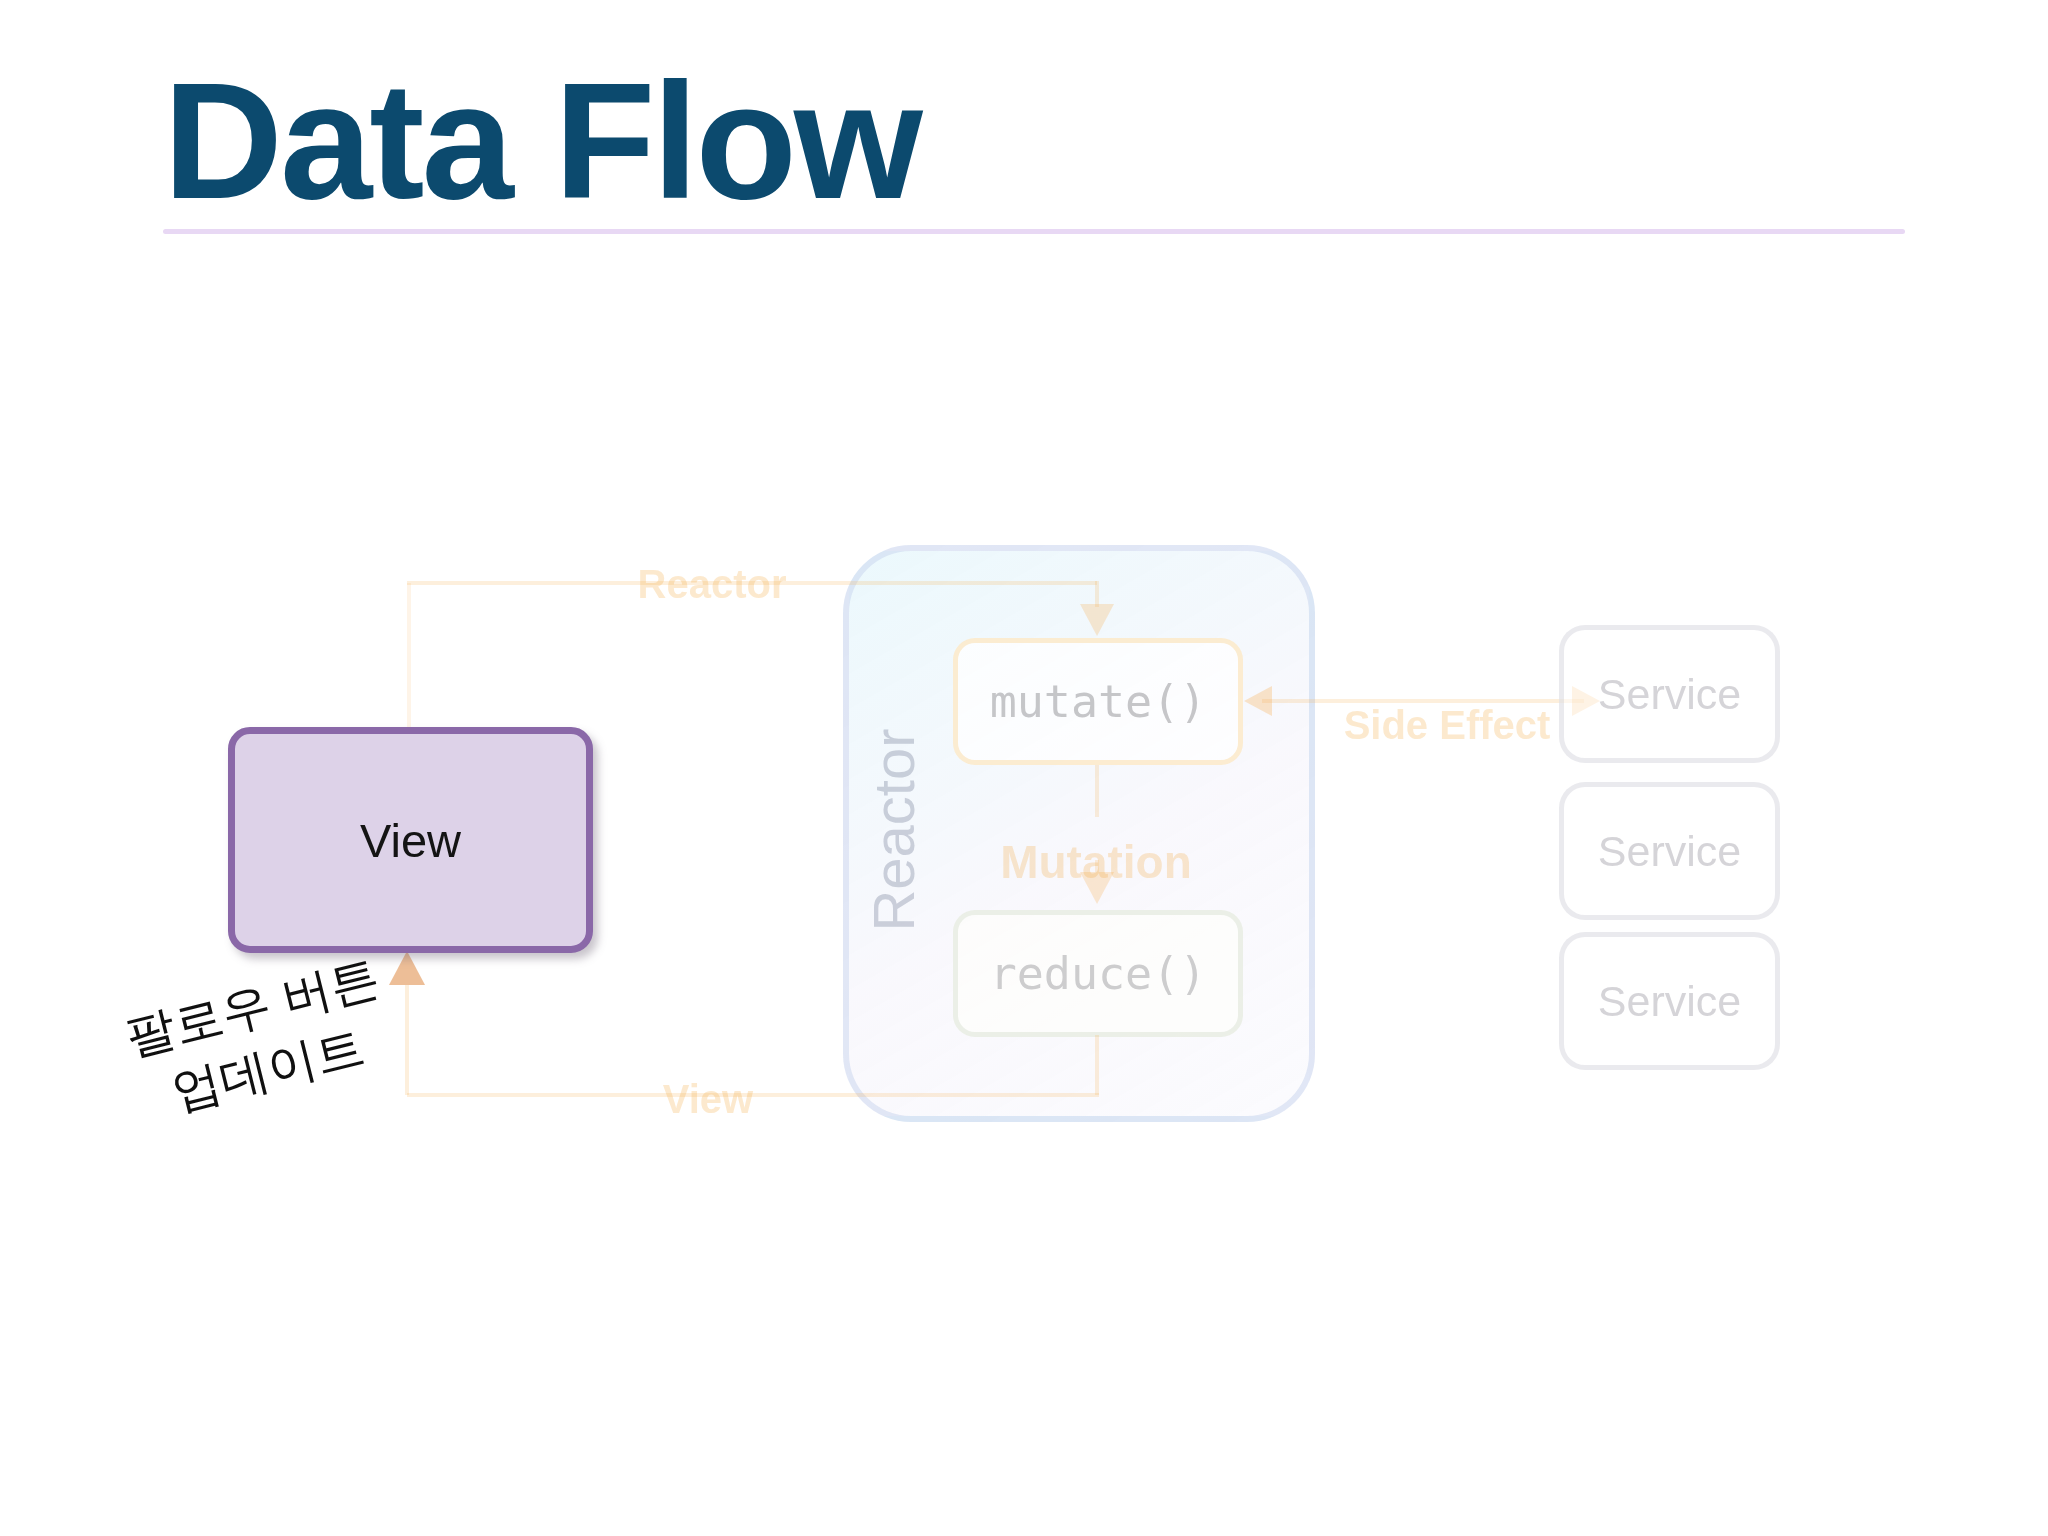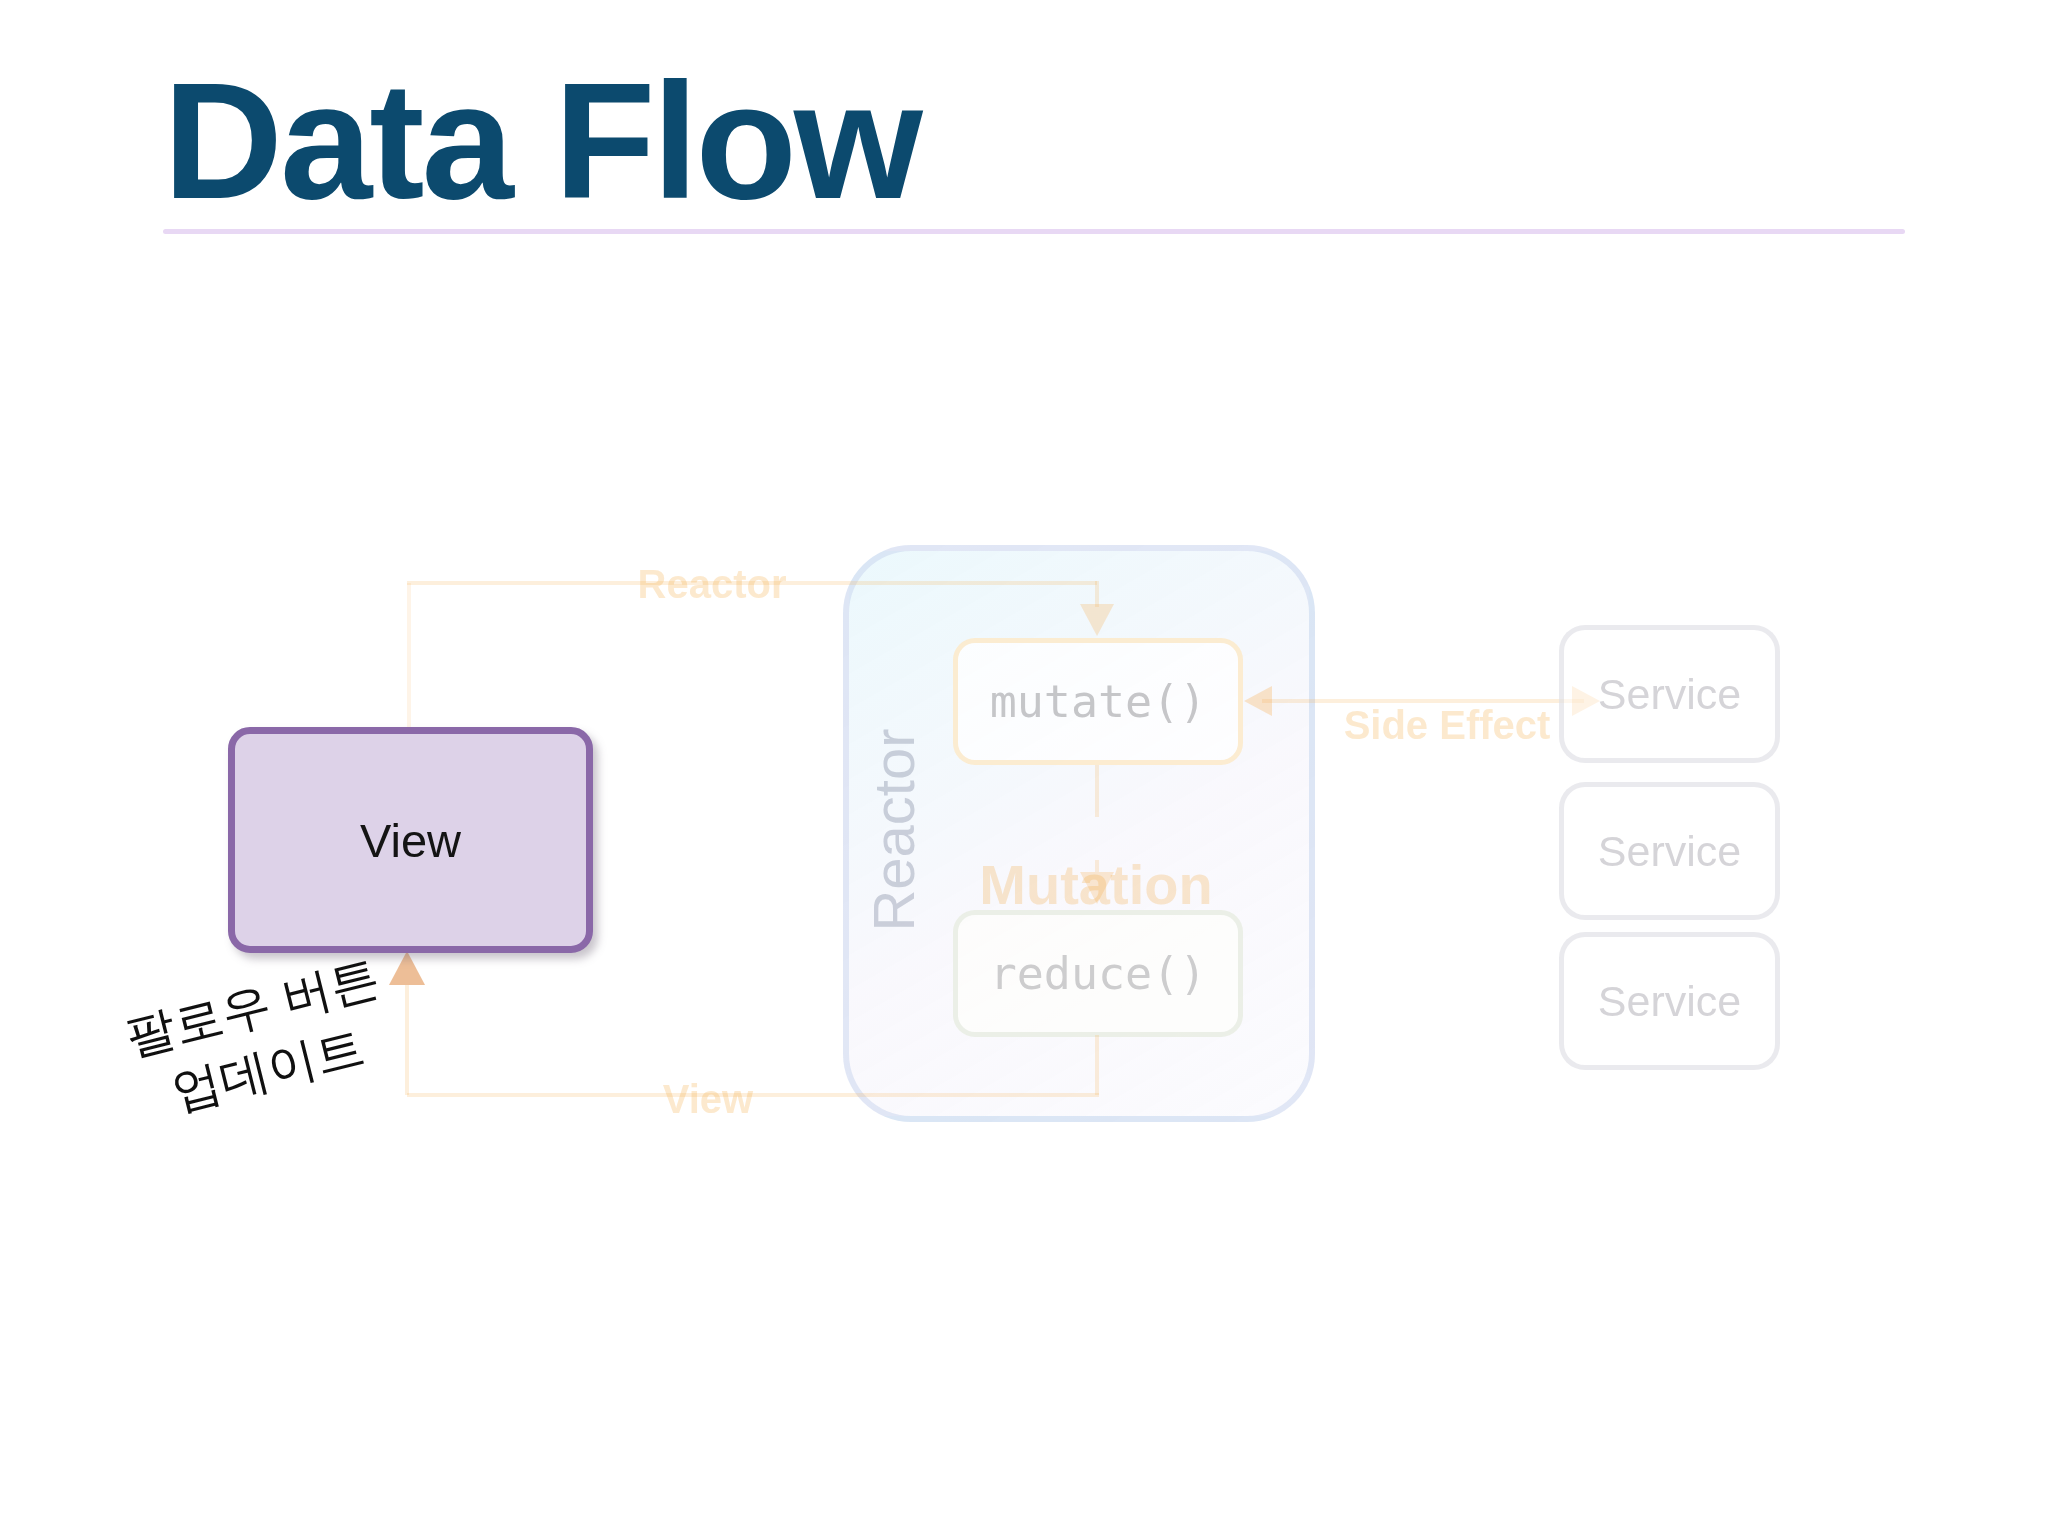--- a/index.html
+++ b/index.html
@@ -98,21 +98,21 @@
   <div class="fline" style="left:407px;top:581px;width:690px;height:4px;"></div>
   <div class="fline" style="left:1095px;top:581px;width:4px;height:26px;"></div>
   <div class="arr arr-down" style="left:1080px;top:604px;"></div>
   <div class="flabel" style="left:712px;top:584px;font-size:40px;">Reactor</div>
 
   <div class="fbox mutate">mutate()</div>
 
   <div class="fline" style="left:1095px;top:765px;width:4px;height:52px;"></div>
   <div class="fline" style="left:1095px;top:860px;width:4px;height:12px;"></div>
   <div class="arr arr-down" style="left:1080px;top:872px;"></div>
-  <div class="flabel" style="left:1096px;top:884px;font-size:56px;">Mutation</div>
+  <div class="flabel" style="left:1096px;top:862px;font-size:46px;">Mutation</div>
 
   <div class="fbox reduce">reduce()</div>
 
   <div class="fline" style="left:1262px;top:699px;width:322px;height:4px;"></div>
   <div class="arr arr-left" style="left:1244px;top:686px;"></div>
   <div class="arr arr-right" style="left:1572px;top:686px;"></div>
   <div class="flabel" style="left:1447px;top:701px;font-size:40px;margin-top:24px;">Side Effect</div>
 
   <div class="fline" style="left:1095px;top:1035px;width:4px;height:60px;"></div>
   <div class="fline" style="left:407px;top:1093px;width:692px;height:4px;"></div>

